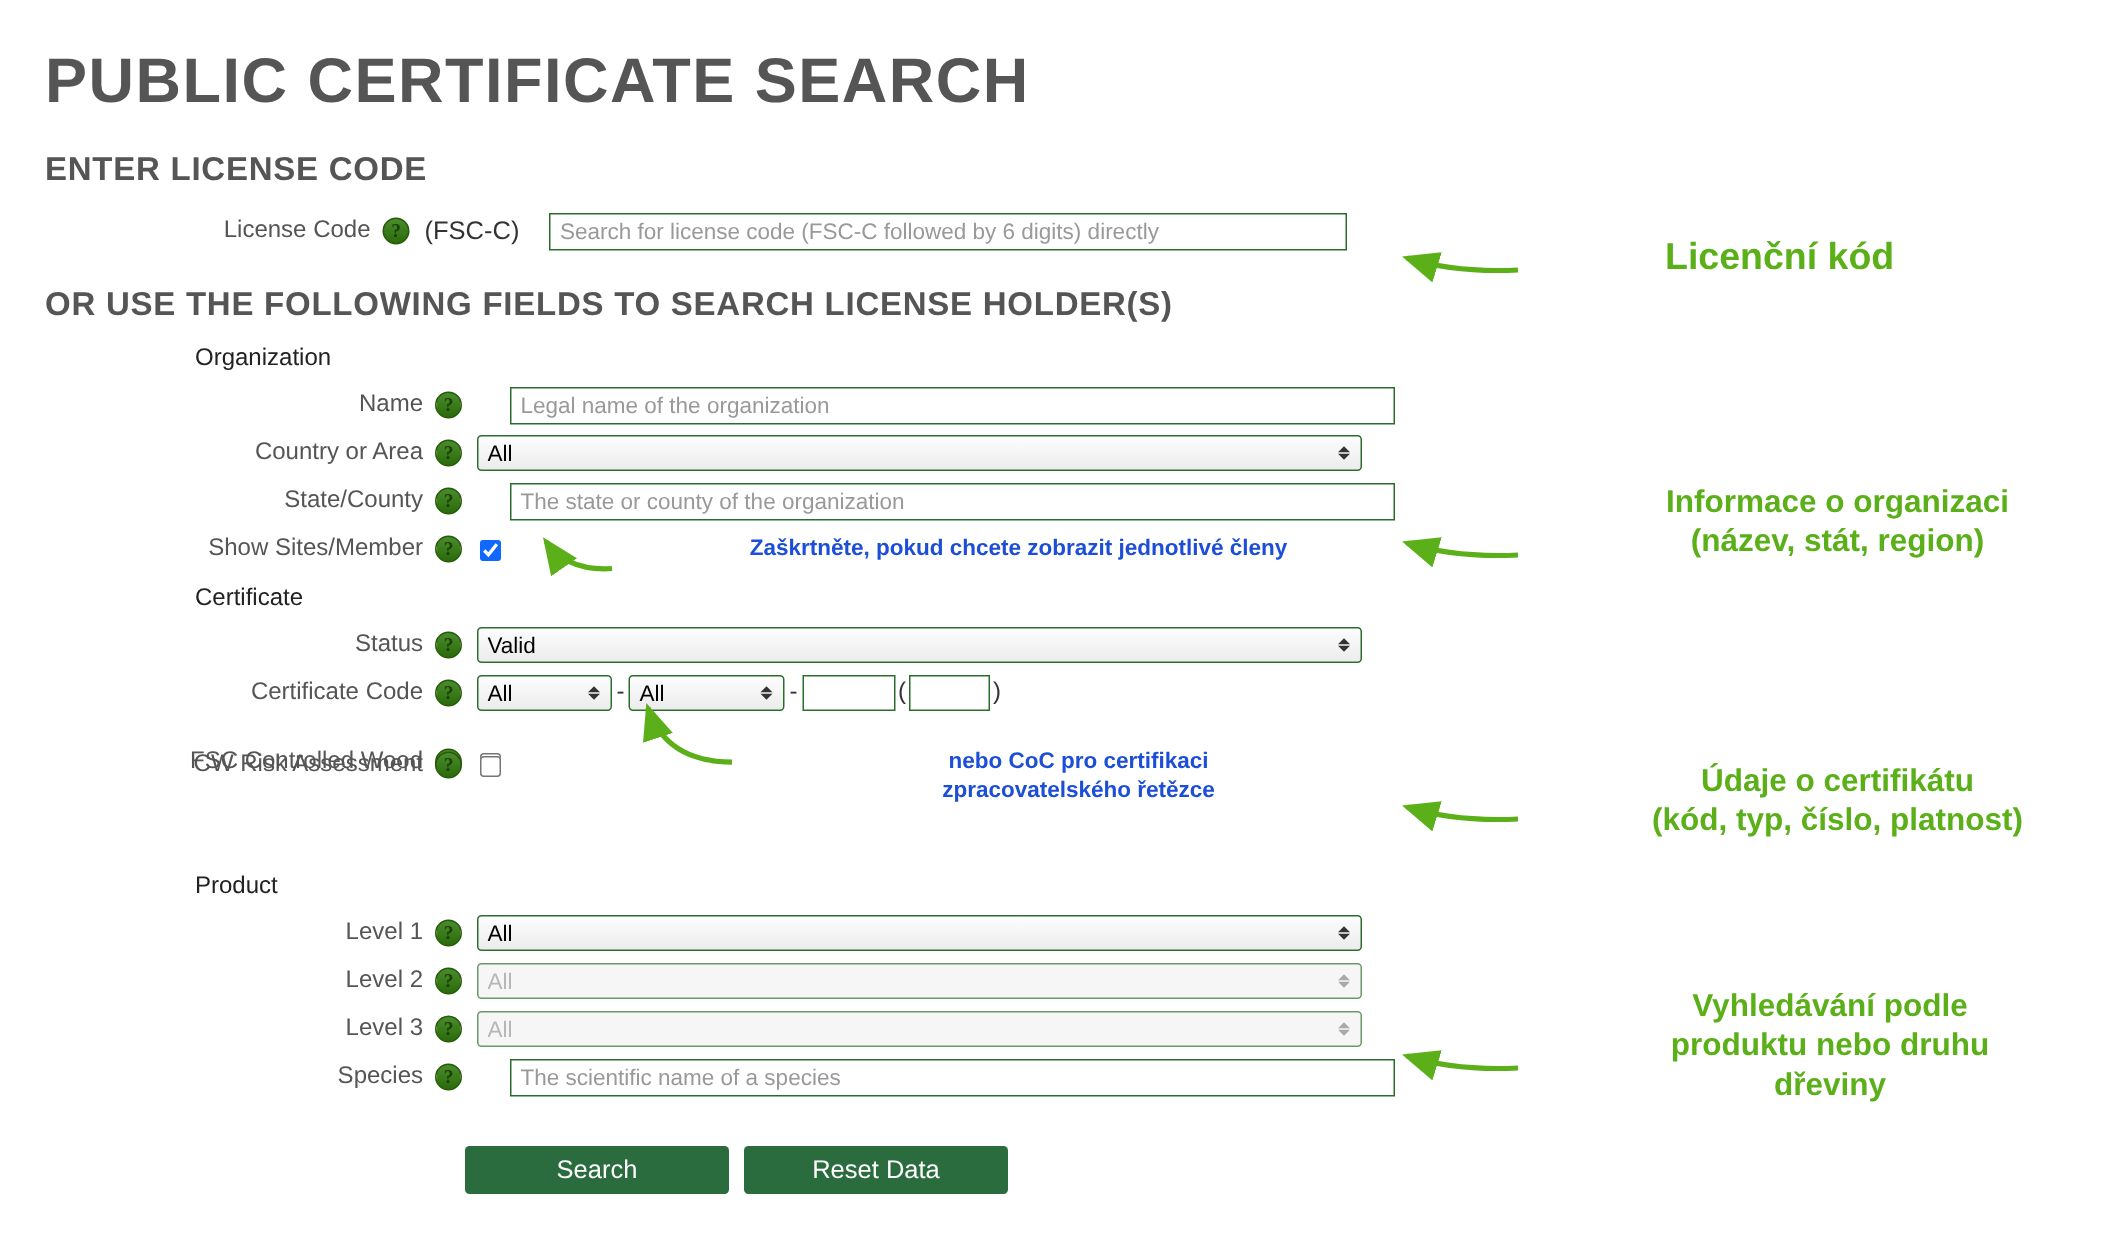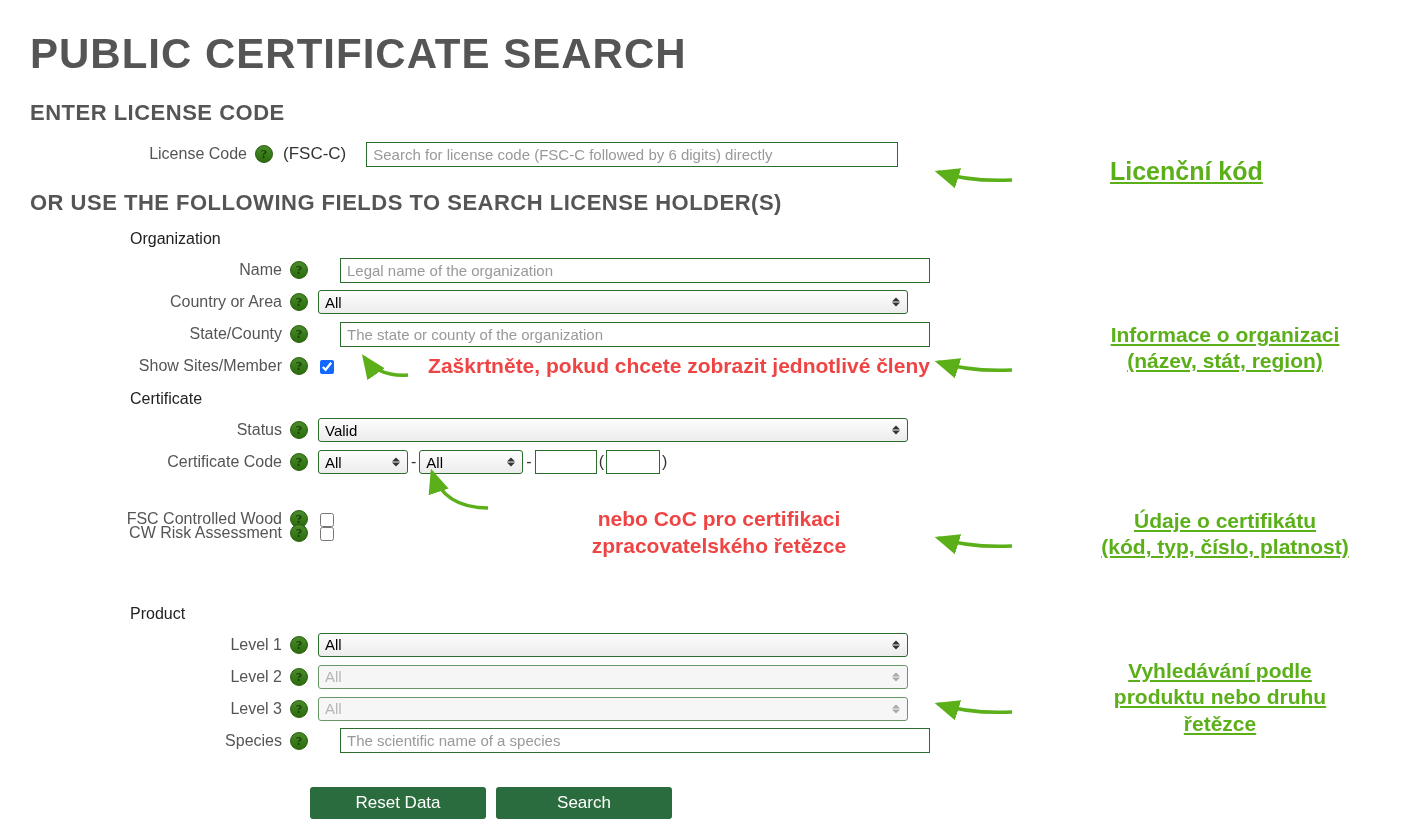--- a/index.html
+++ b/index.html
@@ -30,22 +30,22 @@
   .select-med { width: 104px; }
   .select-disabled { color: #999; background: #f3f3f3; }
   .checkbox { width: 14px; height: 14px; accent-color: #1068ff; margin-left: 2px; margin-top: 2px;}
   .dash { margin: 0 3px; color: #333; }
   .paren { margin: 0 2px; color: #333; }
   .cert-num { width: 62px; border: 1px solid #2b6e2b; height: 24px; padding: 2px 4px; font-size: 14px; }
   .cert-sub { width: 54px; border: 1px solid #2b6e2b; height: 24px; padding: 2px 4px; font-size: 14px; }
   .buttons-row { display: flex; gap: 10px; margin-left: 280px; margin-top: 32px; }
   .btn { background: #2a6c3e; color: #fff; border: none; border-radius: 3px; width: 176px; height: 32px; font-size: 17px; cursor: pointer; }
   
-  .annot-text { color: #5bb019; font-weight: 700; font-size: 21px; position: absolute; text-align: center; line-height: 1.25; text-decoration: underline; }
-  .annot-inline { color: #ef4444; font-weight: 700; font-size: 21px; text-align: center; line-height: 1.25; }
+  .annot-text { color: #5bb019; font-weight: 700; font-size: 21px; position: absolute; text-align: center; line-height: 1.25; }
+  .annot-inline { color: #1d4ed8; font-weight: 700; font-size: 15px; text-align: center; line-height: 1.25; }
   .arrow-svg { position: absolute; }
   .container { position: relative; }
   .form-area { width: 900px; }
 </style>
 </head>
 <body>
 
 <div class="container">
 
   <div class="form-area">
@@ -192,22 +192,22 @@
       </span>
     </div>
 
     <div class="form-row">
       <span class="form-label">Species</span>
       <span class="help-icon">?</span>
       <input class="text-input wider-input" placeholder="The scientific name of a species" style="">
     </div>
 
     <div class="buttons-row">
+      <button class="btn">Search</button>
       <button class="btn">Reset Data</button>
-      <button class="btn">Search</button>
     </div>
   </div>
 
   <svg class="arrow-svg" width="90" height="30" style="left:900px; top:128px;">
     <defs>
         <marker id="ahR1" markerWidth="8" markerHeight="8" refX="6" refY="3" orient="auto">
           <path d="M0,0 L7,3 L0,6 Z" fill="#5bb019"></path>
         </marker>
       </defs>
     <path d="M82,22 Q40,24 8,14" stroke="#5bb019" stroke-width="3.5" fill="none" marker-end="url(#ahR1)"></path>
@@ -240,16 +240,16 @@
 
   <svg class="arrow-svg" width="90" height="30" style="left:900px; top:660px;">
     <defs>
         <marker id="ahR4" markerWidth="8" markerHeight="8" refX="6" refY="3" orient="auto">
           <path d="M0,0 L7,3 L0,6 Z" fill="#5bb019"></path>
         </marker>
       </defs>
     <path d="M82,22 Q40,24 8,14" stroke="#5bb019" stroke-width="3.5" fill="none" marker-end="url(#ahR4)"></path>
   </svg>
   <div class="annot-text" style="left:1050px; top:628px; width:280px;">
-    <span>Vyhledávání podle</span><br><span>produktu nebo druhu</span><br><span>řetězce</span>
+    <span>Vyhledávání podle</span><br><span>produktu nebo druhu</span><br><span>dřeviny</span>
   </div>
 
 </div>
 
 </body></html>

